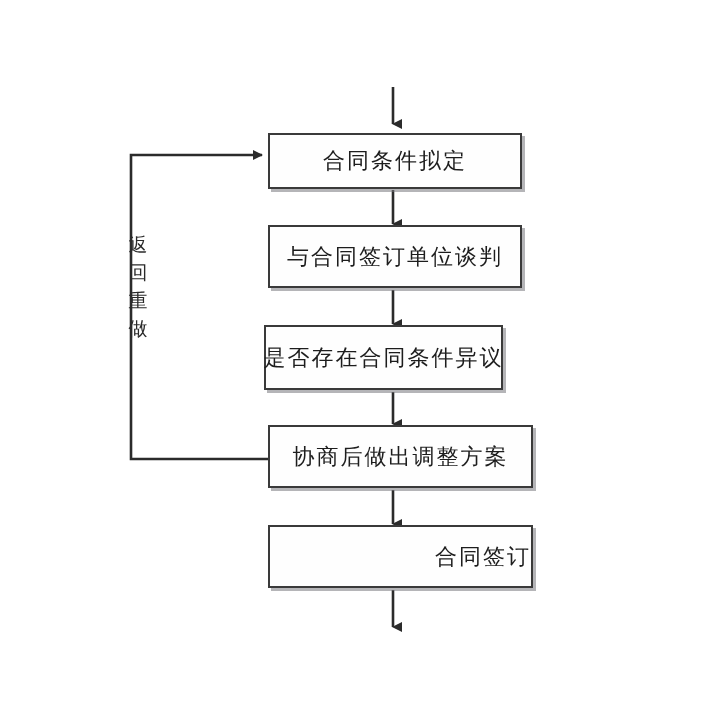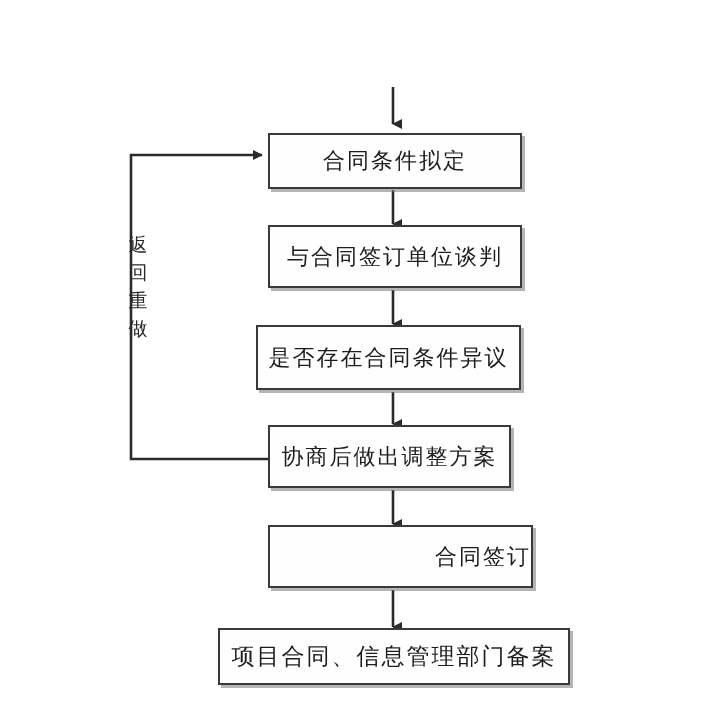--- a/index.html
+++ b/index.html
@@ -24,22 +24,22 @@
     font-size:22px;
     color:#1d1d1d;
     letter-spacing:2px;
     line-height:1;
     white-space:nowrap;
     font-family:"Liberation Serif","DejaVu Serif",serif;
   }
   #n1{left:265px;top:21px;width:255px;height:64px;}
   #n2{left:268px;top:125px;width:254px;height:56px;margin-top:8px;}
   #n3{left:268px;top:225px;width:254px;height:63px;}
-  #n4{left:256px;top:325px;width:265px;height:65px;text-align:center;}
-  #n5{left:268px;top:425px;width:243px;height:63px;}
+  #n4{left:264px;top:325px;width:239px;height:65px;text-align:center;}
+  #n5{left:268px;top:425px;width:265px;height:63px;}
   #n6{left:268px;top:525px;width:265px;height:63px;justify-content:flex-end;}
   #n7{left:218px;top:628px;width:352px;height:57px;}
   #n7 span{font-size:23px;}
 
   .loop-label{
     position:absolute;
     left:124px;top:235px;
     width:28px;
     display:flex;flex-direction:column;align-items:center;
     gap:9px;
@@ -91,23 +91,20 @@
   </div>
 
   <div class="node" id="n5">
     <span>协商后做出调整方案</span>
   </div>
 
   <div class="node" id="n6">
     <span>合同签订</span>
   </div>
 
-  <div class="node" id="n7">
-    <span>项目合同、信息管理部门备案</span>
-  </div>
 
   <div class="loop-label">
     <i>返</i>
     <i>回</i>
     <i>重</i>
     <i>做</i>
   </div>
 
 </div>
 

